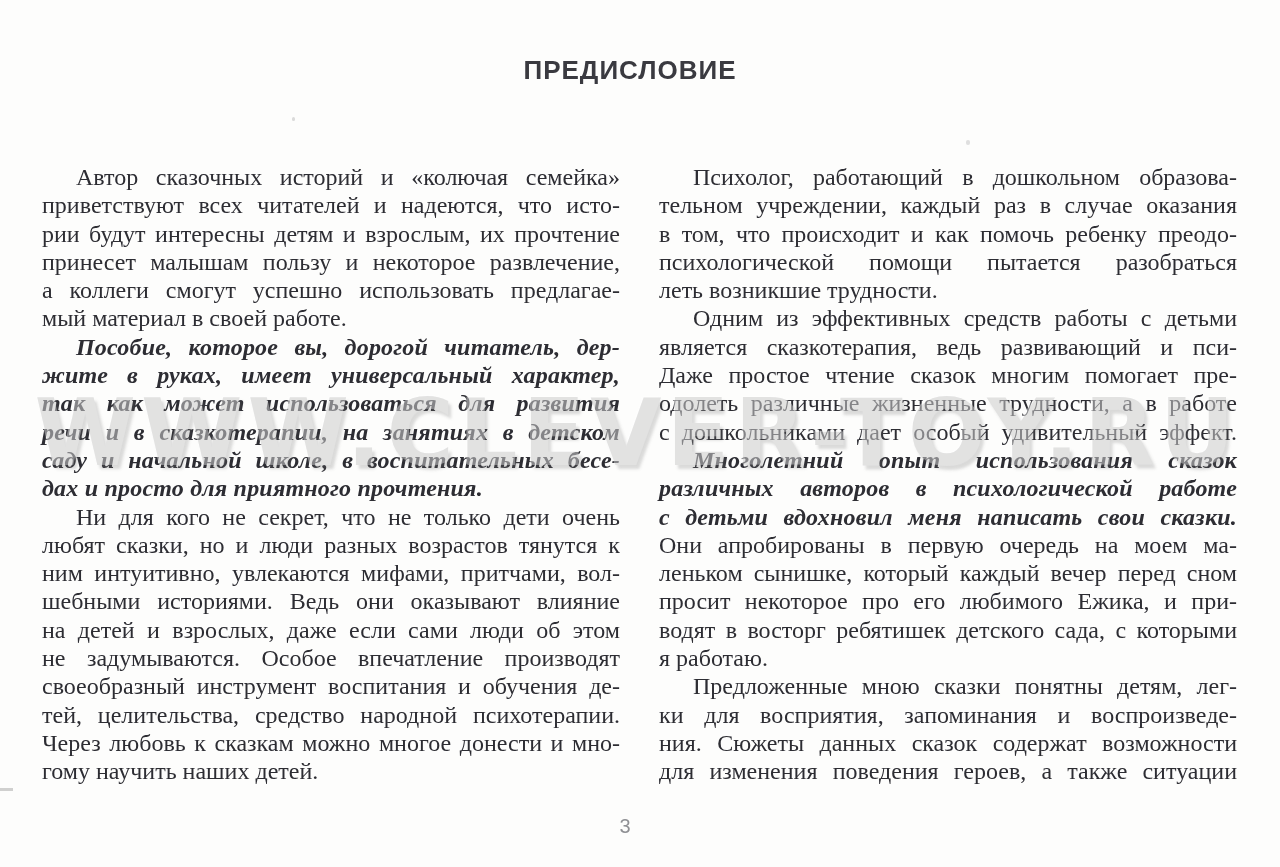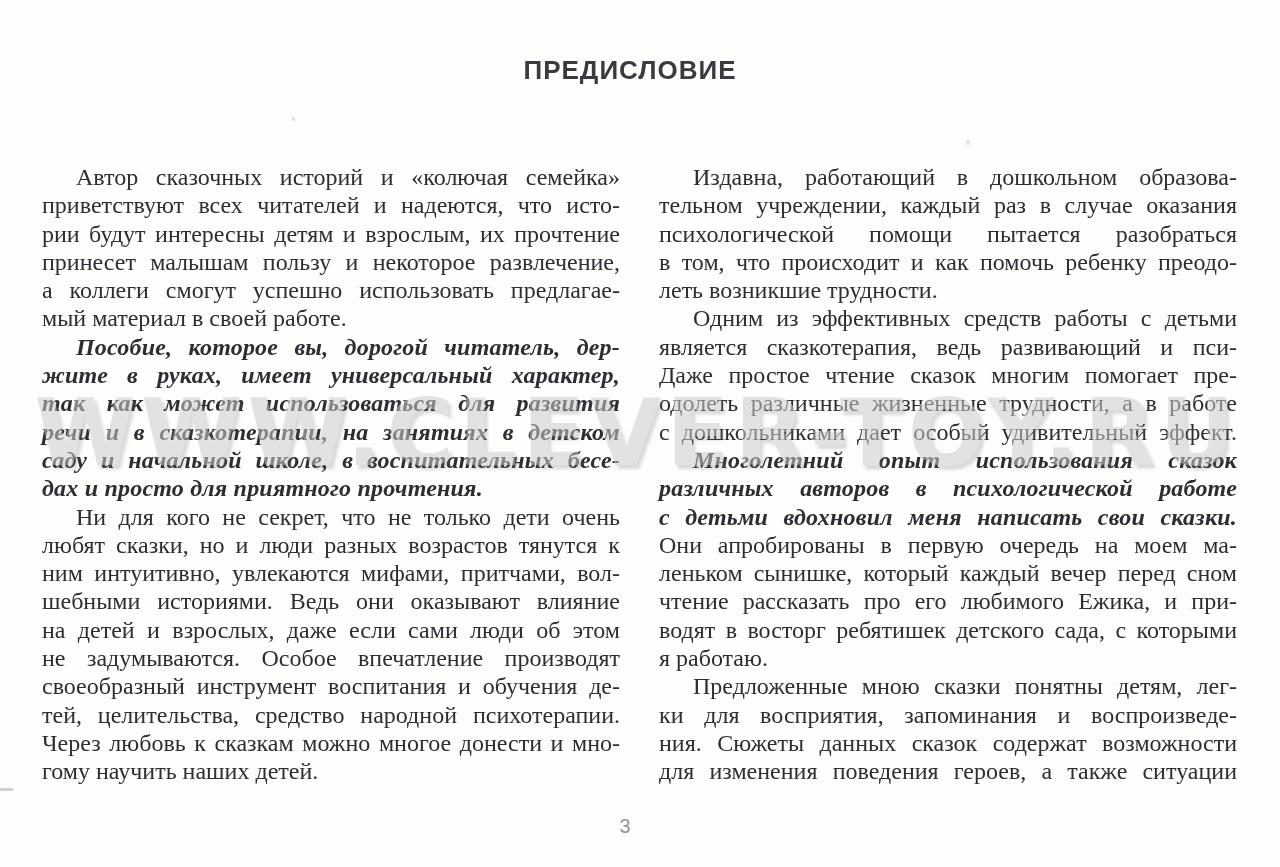--- a/index.html
+++ b/index.html
@@ -108,36 +108,36 @@
       <div class="line">ним интуитивно, увлекаются мифами, притчами, вол-</div>
       <div class="line">шебными историями. Ведь они оказывают влияние</div>
       <div class="line">на детей и взрослых, даже если сами люди об этом</div>
       <div class="line">не задумываются. Особое впечатление производят</div>
       <div class="line">своеобразный инструмент воспитания и обучения де-</div>
       <div class="line">тей, целительства, средство народной психотерапии.</div>
       <div class="line">Через любовь к сказкам можно многое донести и мно-</div>
       <div class="line last">гому научить наших детей.</div>
     </div>
   <div class="col right">
-      <div class="line indent">Издавна, работающий в дошкольном образова-</div>
+      <div class="line indent">Психолог, работающий в дошкольном образова-</div>
       <div class="line">тельном учреждении, каждый раз в случае оказания</div>
+      <div class="line">в том, что происходит и как помочь ребенку преодо-</div>
       <div class="line">психологической помощи пытается разобраться</div>
-      <div class="line">в том, что происходит и как помочь ребенку преодо-</div>
       <div class="line last">леть возникшие трудности.</div>
       <div class="line indent">Одним из эффективных средств работы с детьми</div>
       <div class="line">является сказкотерапия, ведь развивающий и пси-</div>
       <div class="line">Даже простое чтение сказок многим помогает пре-</div>
       <div class="line">одолеть различные жизненные трудности, а в работе</div>
       <div class="line">с дошкольниками дает особый удивительный эффект.</div>
       <div class="line bold indent">Многолетний опыт использования сказок</div>
       <div class="line bold">различных авторов в психологической работе</div>
       <div class="line bold">с детьми вдохновил меня написать свои сказки.</div>
       <div class="line">Они апробированы в первую очередь на моем ма-</div>
       <div class="line">леньком сынишке, который каждый вечер перед сном</div>
-      <div class="line">чтение рассказать про его любимого Ежика, и при-</div>
+      <div class="line">просит некоторое про его любимого Ежика, и при-</div>
       <div class="line">водят в восторг ребятишек детского сада, с которыми</div>
       <div class="line last">я работаю.</div>
       <div class="line indent">Предложенные мною сказки понятны детям, лег-</div>
       <div class="line">ки для восприятия, запоминания и воспроизведе-</div>
       <div class="line">ния. Сюжеты данных сказок содержат возможности</div>
       <div class="line">для изменения поведения героев, а также ситуации</div>
     </div>
 
   <div class="watermark">WWW.CLEVER-TOY.RU</div>
 

